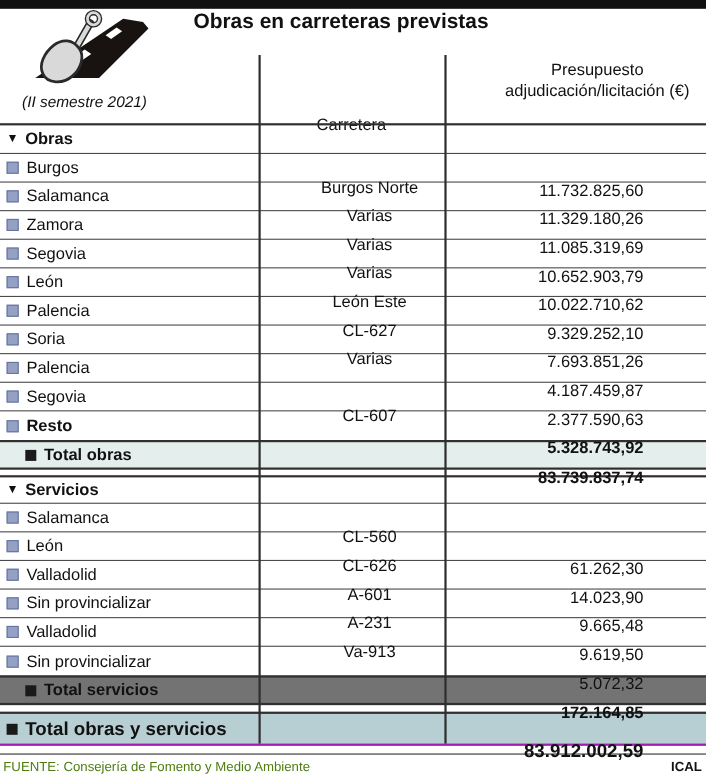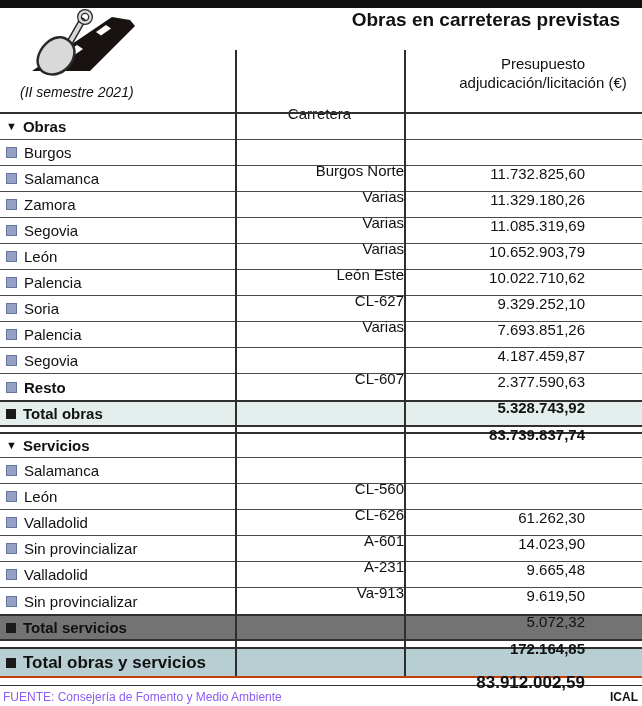--- a/index.html
+++ b/index.html
@@ -1,46 +1,46 @@
 <!DOCTYPE html>
 <html><head>
 <meta charset="utf-8">
 <style>
   html,body{margin:0;padding:0;background:#fff;}
   .page{
     position:relative;width:642px;height:706px;background:#ffffff;
     font-family:"Liberation Sans","DejaVu Sans",sans-serif;color:#111;overflow:hidden;
   }
   .topbar{position:absolute;left:0;top:0;width:642px;height:8px;background:#111;}
-  .title{position:absolute;left:0;top:9px;width:620px;text-align:right;font-size:19px;font-weight:bold;}
+  .title{position:absolute;left:0;top:9px;width:620px;text-align:center;font-size:19px;font-weight:bold;}
   .icon-wrap{position:absolute;left:26px;top:8px;width:128px;height:74px;}
   .subtitle{position:absolute;left:20px;top:84px;font-size:14px;font-style:italic;}
   .colhead{position:absolute;font-size:15px;text-align:center;}
   .colhead-road{left:235px;top:57px;width:169px;margin-top:48px;}
   .colhead-budget{left:404px;top:54px;width:238px;line-height:19px;margin-left:20px;}
   .vline{position:absolute;top:50px;height:626px;width:2px;background:#2e2e2e;z-index:6;}
   .vline-1{left:235px;}
   .vline-2{left:404px;}
   .tbody{position:absolute;left:0;top:112px;width:642px;border-top:2px solid #303030;z-index:2;}
   .row{display:flex;align-items:center;box-sizing:border-box;border-bottom:1px solid #4a4a4a;font-size:15px;}
   .row.data,.row.section{height:26px;}
   .row.section{font-weight:bold;}
-  .row.total{height:27px;font-weight:bold;border-top:2px solid #303030;border-bottom:2px solid #303030;background:#e4efed;}
-  .row.grandtotal{height:31px;font-weight:bold;font-size:17px;border-top:2px solid #303030;border-bottom:2px solid #c2410c;background:#b7ced2;}
+  .row.total{height:27px;font-weight:bold;border-top:2px solid #303030;border-bottom:2px solid #303030;background:#e4efed;padding-left:17px;}
+  .row.grandtotal{height:31px;font-weight:bold;font-size:17px;border-top:2px solid #303030;border-bottom:2px solid #a21caf;background:#b7ced2;}
   .row.gap{height:5px;border-bottom:none;}
   .row.gap2{height:6px;border-bottom:none;}
   .cell{box-sizing:border-box;}
   .c1{width:235px;display:flex;align-items:center;padding-left:6px;}
-  .c2{width:169px;text-align:right;padding-left:33px;margin-top:36px;}
+  .c2{width:169px;text-align:center;padding-left:33px;margin-top:36px;}
   .c3{flex:1;text-align:right;padding-right:57px;margin-top:41px;}
   .sq{display:inline-block;width:9px;height:9px;margin-right:7px;flex:0 0 auto;background:#94a0c4;border:1px solid #66759f;}
   .sq-dark{width:10px;height:10px;background:#1a1a1a;border:none;}
   .tri{font-size:11px;margin-right:6px;line-height:1;color:#111;}
   .footline{position:absolute;left:0;top:685px;width:642px;height:1px;background:#303030;}
-  .footer-source{position:absolute;left:3px;top:690px;font-size:12px;color:#8b5cf6;}
+  .footer-source{position:absolute;left:3px;top:690px;font-size:12px;color:#4d7c0f;}
   .footer-credit{position:absolute;right:4px;top:690px;font-size:12px;font-weight:bold;color:#111;padding-left:15px;}
 </style>
 </head>
 <body>
 
 <div class="page">
   <div class="topbar" style="background: rgb(17, 17, 17);"></div>
 
   <div class="title">Obras en carreteras previstas</div>
 

